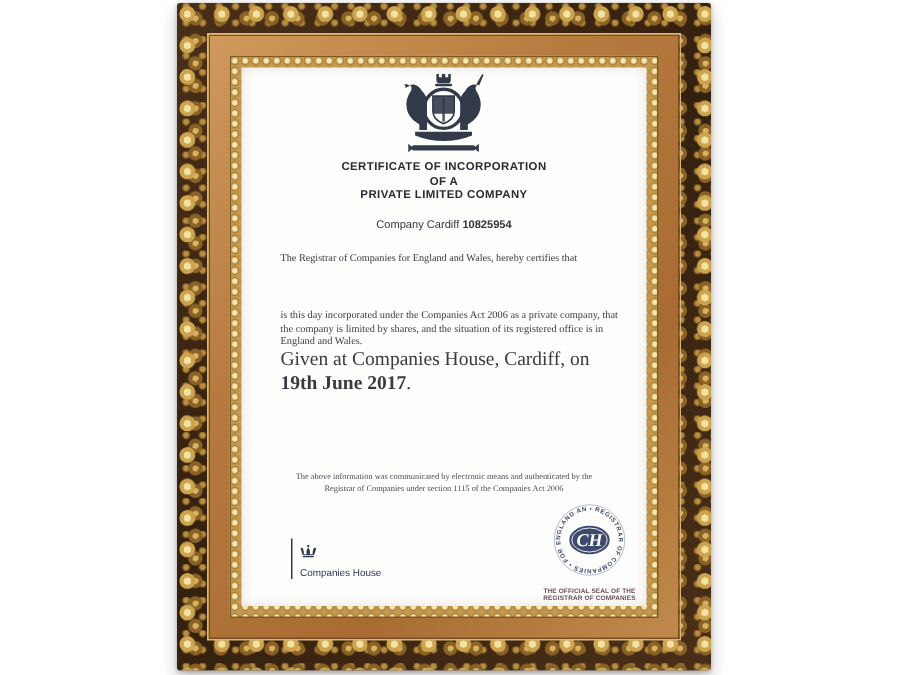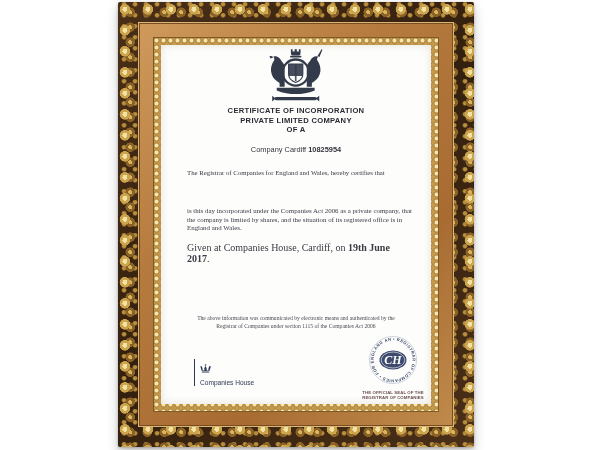--- a/index.html
+++ b/index.html
@@ -118,24 +118,24 @@
     position: absolute;
     top: 162px;
     left: 26px;
     width: 232px;
     font-size: 6.9px;
     line-height: 8.6px;
     color: #3a3a44;
   }
   .given-line {
     position: absolute;
-    top: 197px;
+    top: 186px;
     left: 26px;
     right: 22px;
-    font-size: 10px;
+    font-size: 13px;
     color: #3a3a44;
   }
   .given-line b { font-weight: bold; }
   .footnote {
     position: absolute;
     top: 270px;
     left: 20px;
     right: 20px;
     text-align: center;
     font-size: 5.6px;
@@ -214,22 +214,22 @@
                 <path d="M26 70h67v4.5c-11 4.5-22.5 6.5-33.5 6.5S37 79 26 74.5z"></path>
 
                 <rect x="22" y="86" width="75" height="6" rx="3"></rect>
                 <path d="M18 84l6 5-6 5zM101 84l-6 5 6 5z"></path>
               </g>
             </svg>
           </div>
 
           <div class="cert-title">
             <div>CERTIFICATE OF INCORPORATION</div>
+            <div>OF A</div>
             <div>PRIVATE LIMITED COMPANY</div>
-            <div>OF A</div>
           </div>
 
           <div class="company-number">
             <span>Company Cardiff</span>
             <b>10825954</b>
           </div>
 
           <div class="registrar-line">The Registrar of Companies for England and Wales, hereby certifies that</div>
 
 

